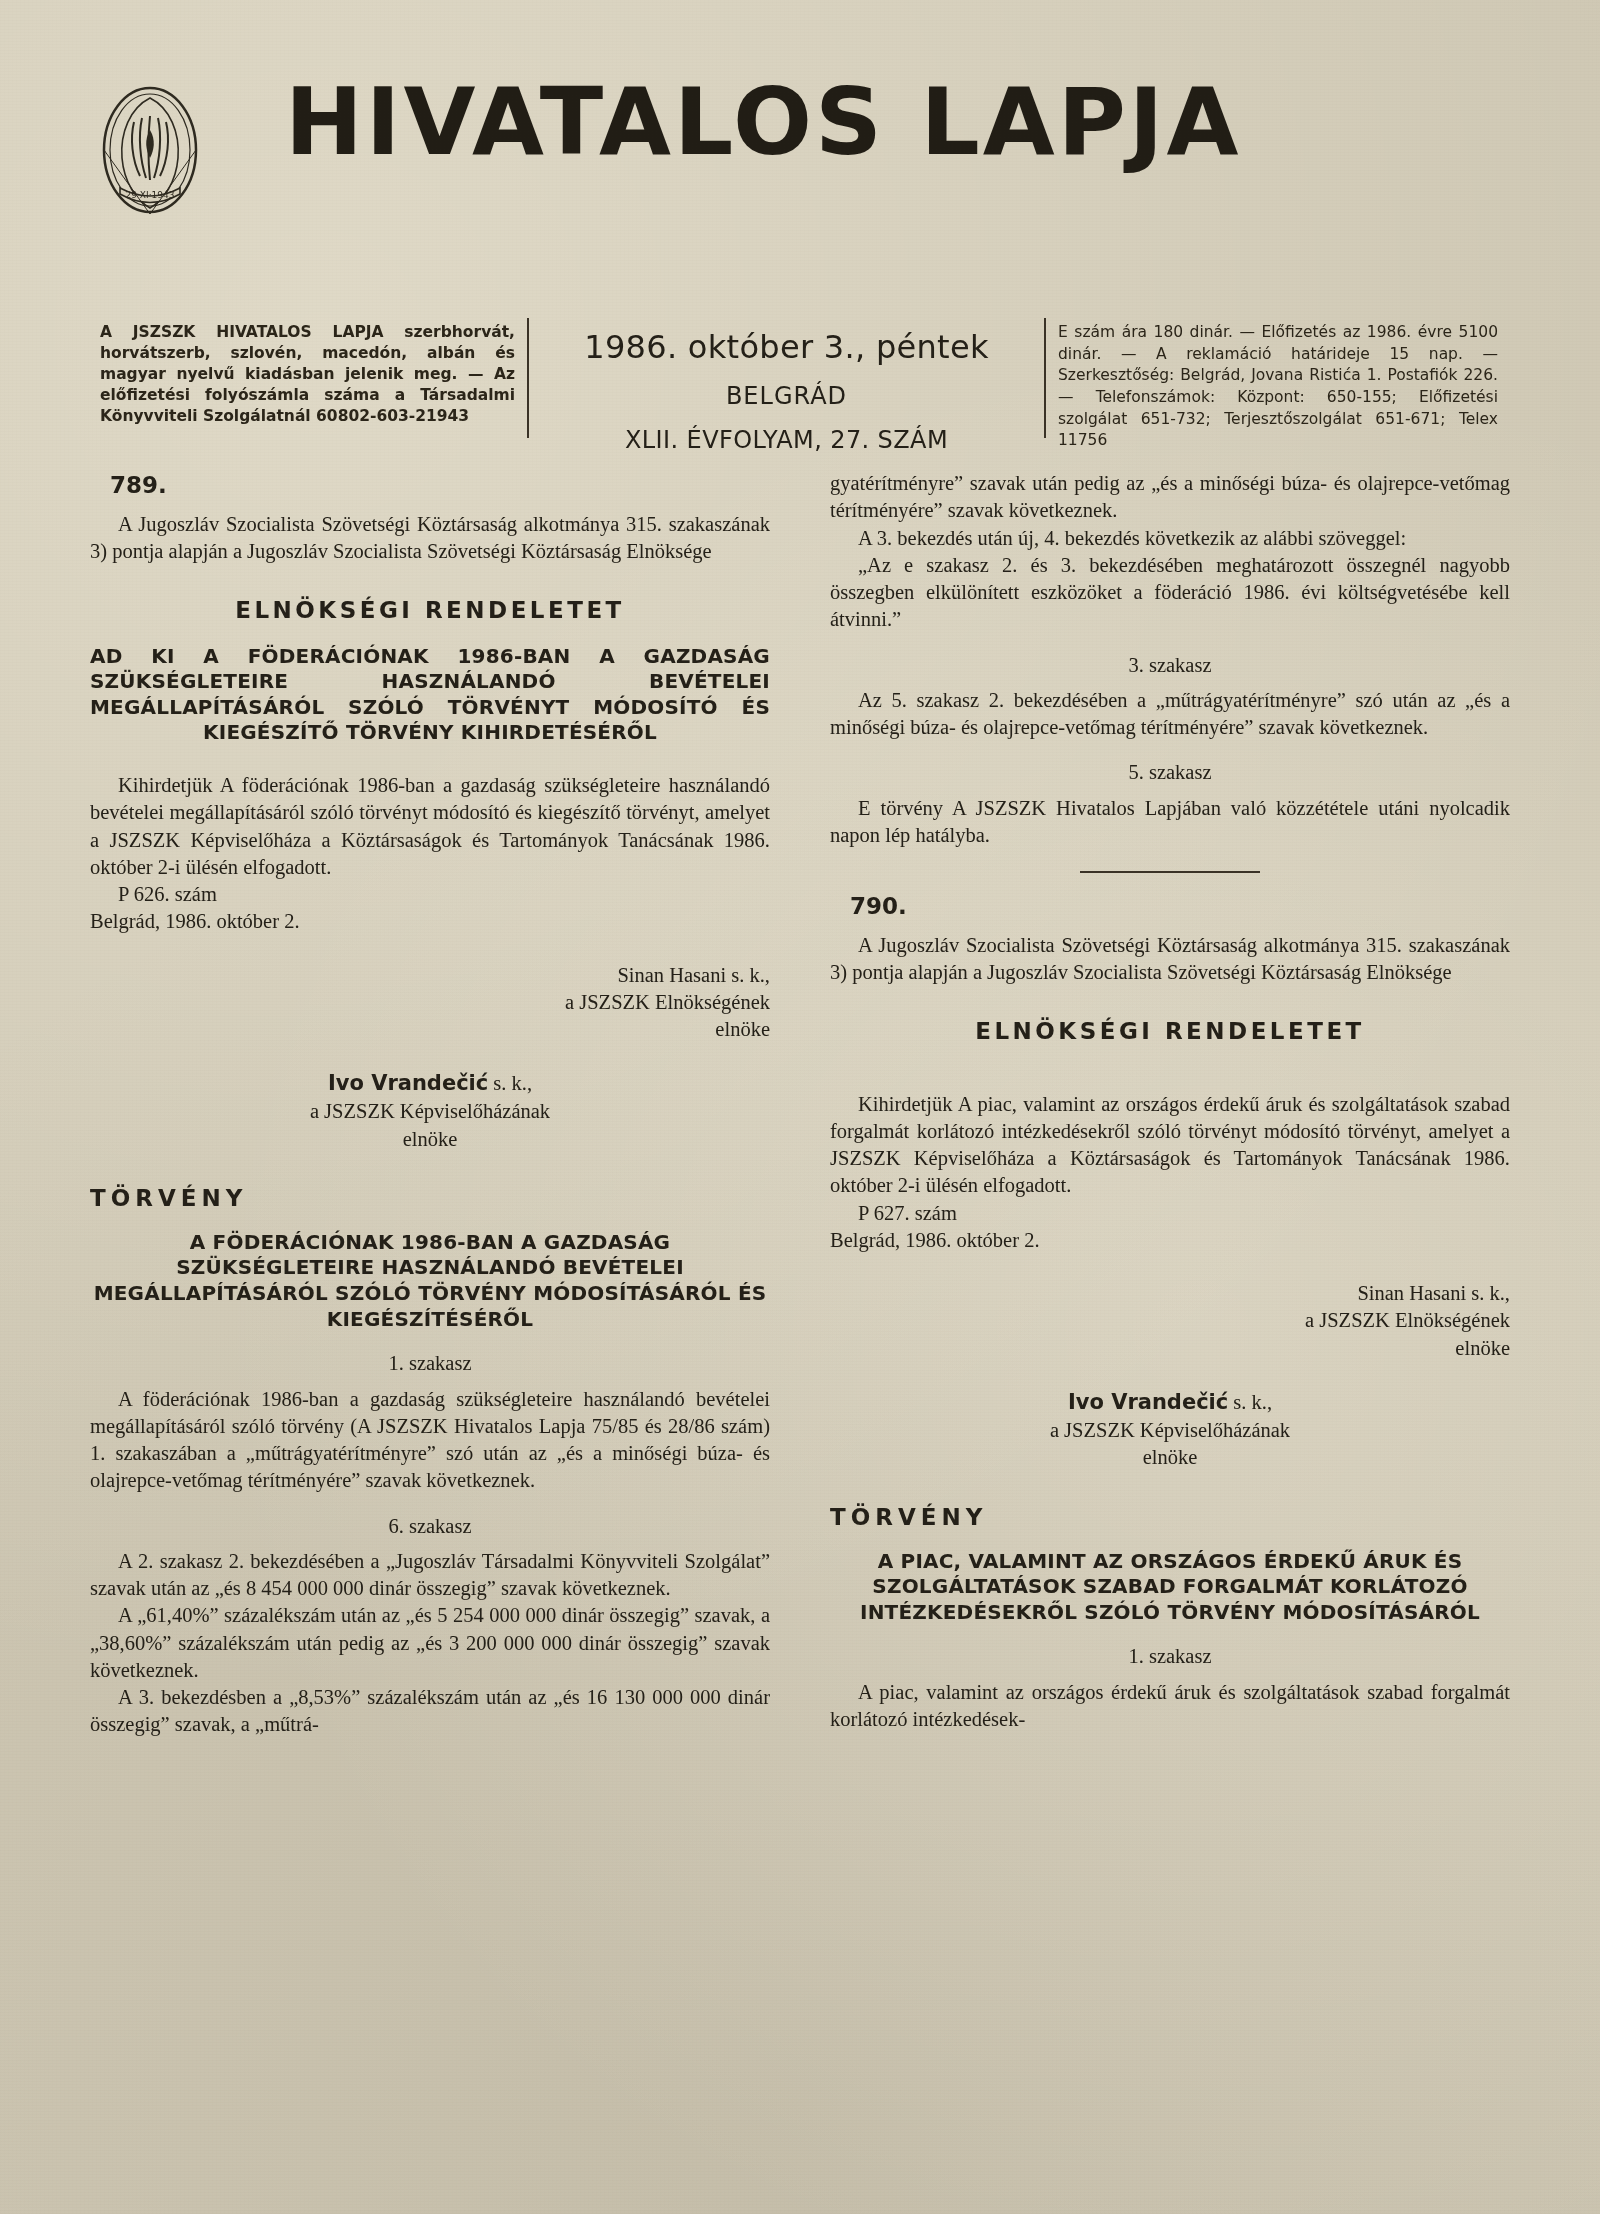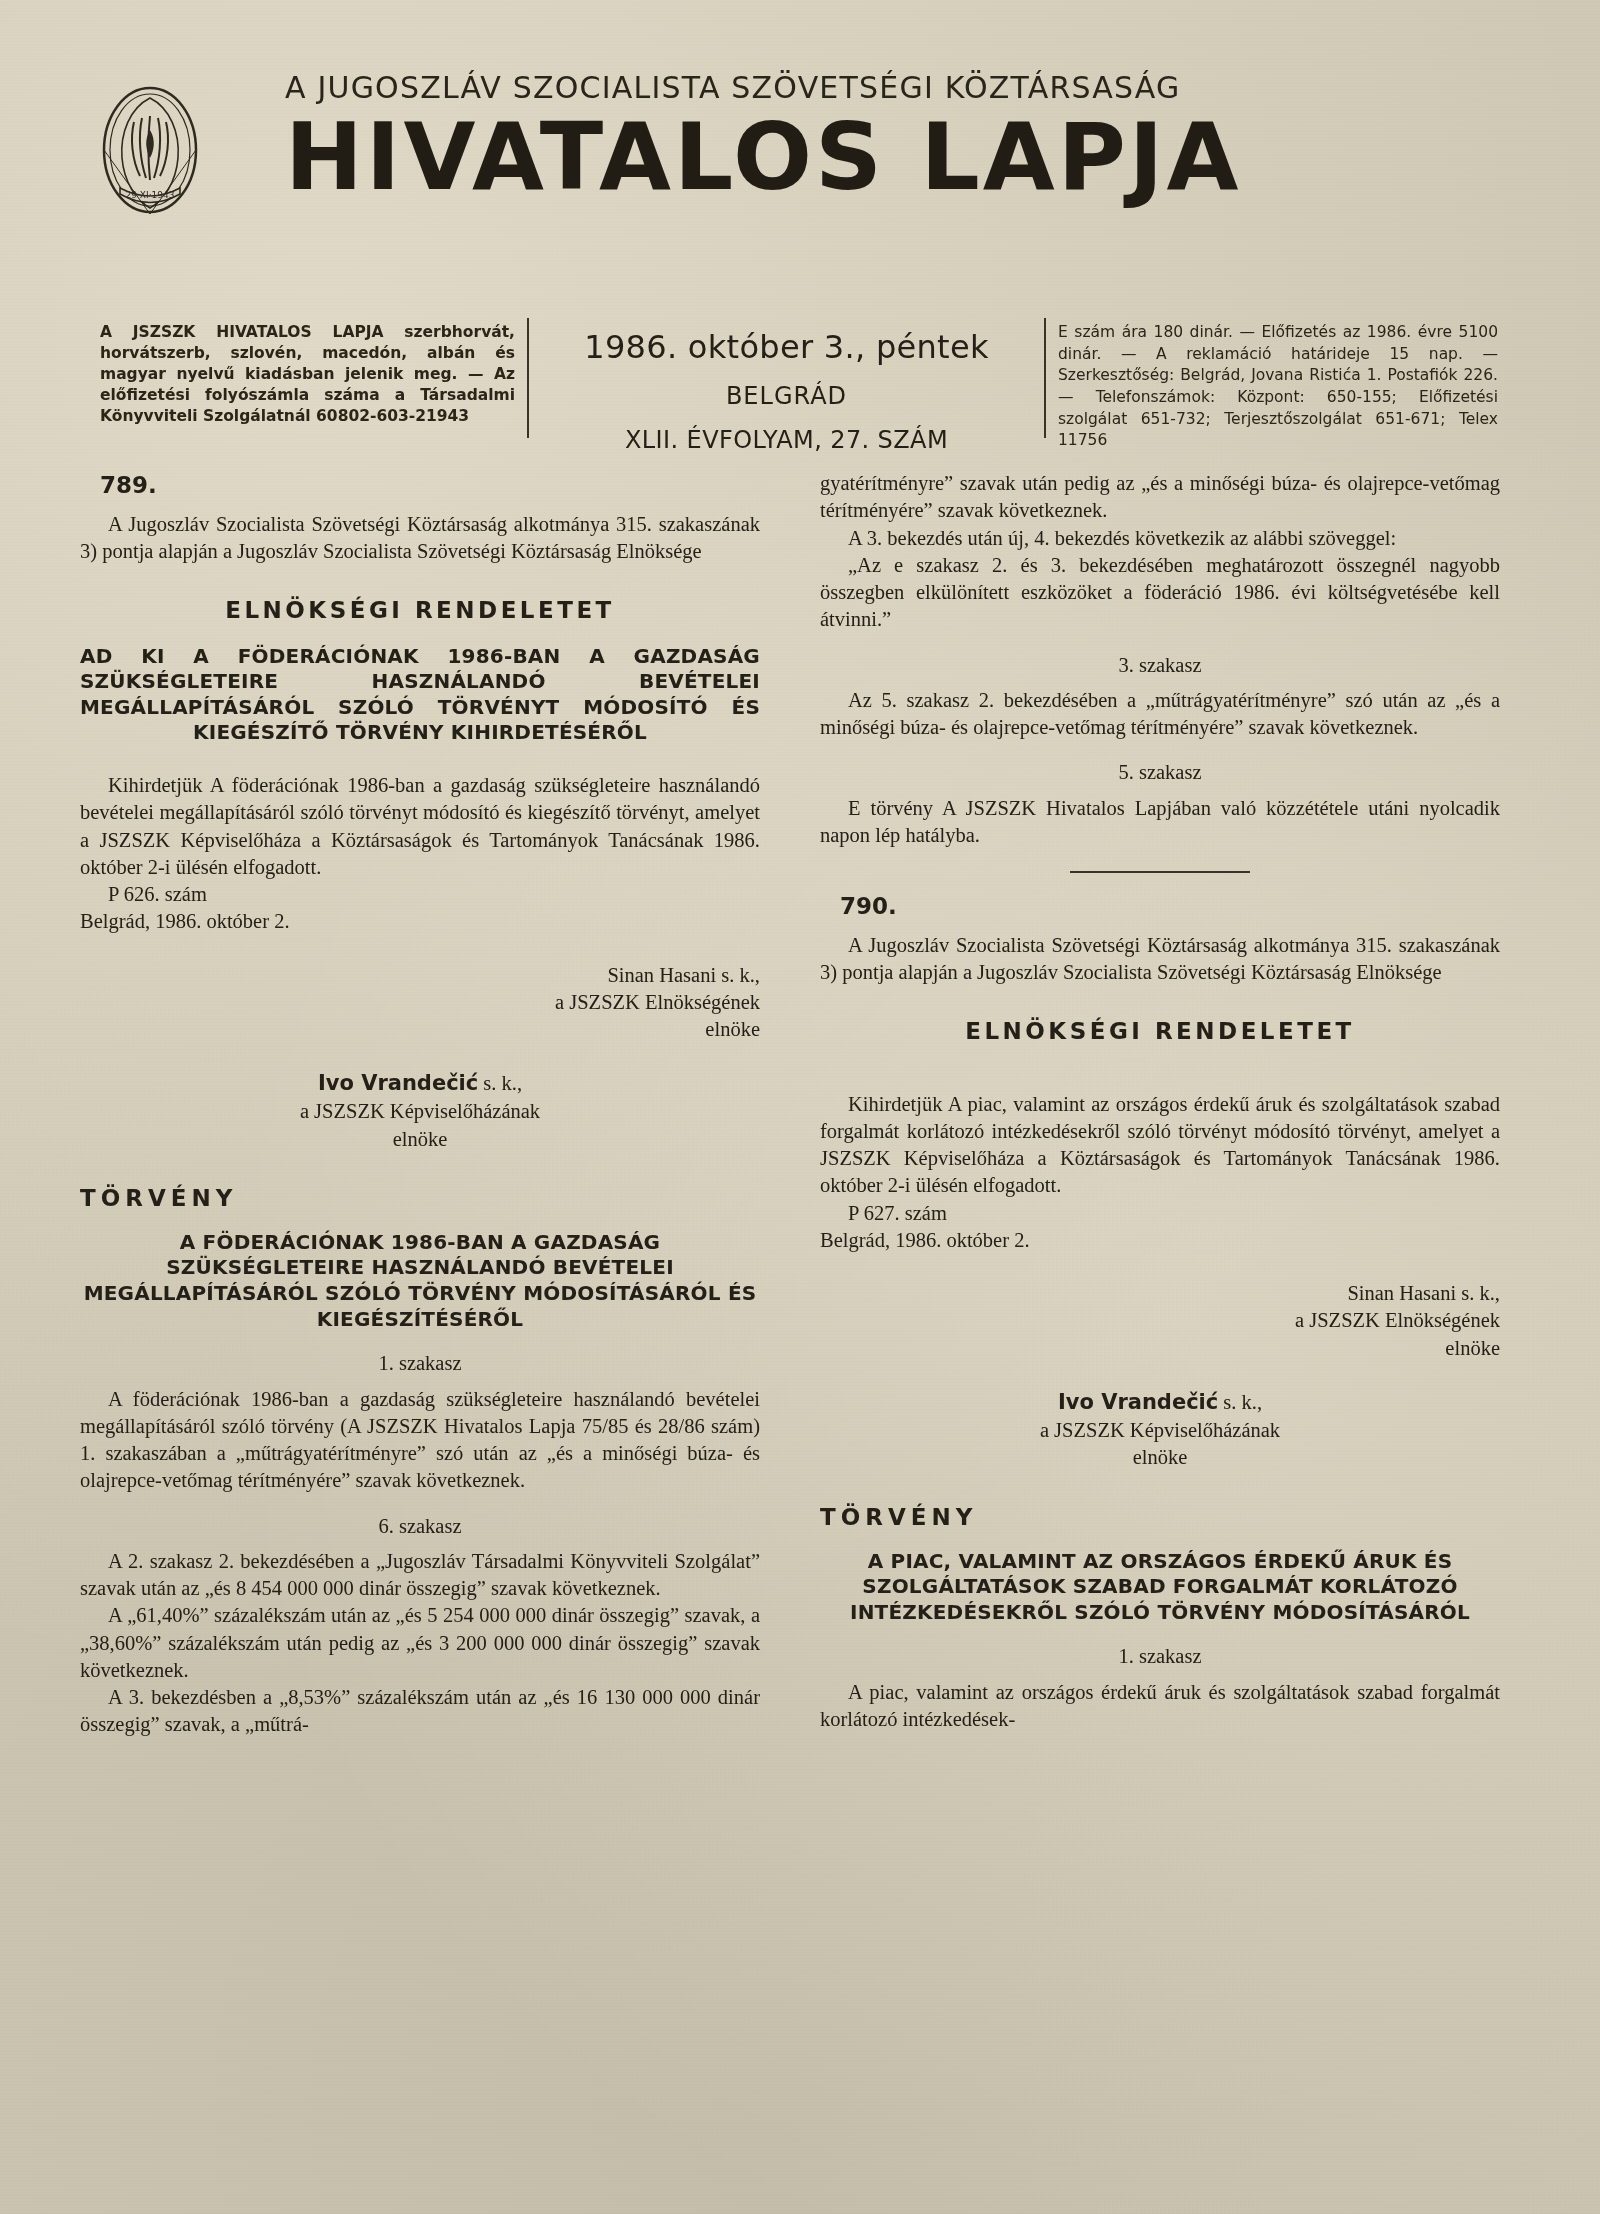--- a/index.html
+++ b/index.html
@@ -105,21 +105,21 @@
     font-family: "DejaVu Sans", sans-serif;
     font-size: 15.5px;
     line-height: 1.4;
     text-align: justify;
     color: #2b2519;
   }
 
   
   .cols {
     position: absolute;
-    left: 80px;
+    left: 90px;
     top: 470px;
     width: 1420px;
     display: flex;
     gap: 60px;
   }
   .col {
     width: 680px;
     font-size: 20.5px;
     line-height: 1.33;
     text-align: justify;
@@ -202,21 +202,20 @@
           <path d="M68 40 C72 58 70 82 64 100"></path>
           <path d="M76 44 C80 60 78 82 70 98"></path>
         </g>
         <path d="M60 52 C54 62 56 72 60 80 C64 72 66 62 60 52 Z" fill="#2e2a20"></path>
         <path d="M30 110 Q60 126 90 110 L90 116 Q60 133 30 116 Z" fill="#d8d1bd" stroke="#2e2a20" stroke-width="1.6"></path>
         <text x="60" y="120" font-family="DejaVu Sans, sans-serif" font-size="9" text-anchor="middle" fill="#2e2a20">29·XI·1943</text>
         <path d="M14 72 L60 136 L106 72" fill="none" stroke="#2e2a20" stroke-width="1"></path>
       </svg>
     </div>
     <div class="mast-title-wrap">
-      <div class="mast-kicker">A JUGOSZLÁV SZOCIALISTA SZÖVETSÉGI KÖZTÁRSASÁG</div>
       <div class="mast-main">HIVATALOS LAPJA</div>
     </div>
   </div>
 
   <div class="infobar">
     <div class="info-col info-left">A JSZSZK HIVATALOS LAPJA szerbhorvát, horvátszerb, szlovén, macedón, albán és magyar nyelvű kiadásban jelenik meg. — Az előfizetési folyószámla száma a Társadalmi Könyvviteli Szolgálatnál 60802-603-21943</div>
     <div class="info-col info-mid">
       <div class="l1">1986. október 3., péntek</div>
       <div class="l2">BELGRÁD</div>
       <div class="l3">XLII. ÉVFOLYAM, 27. SZÁM</div>

